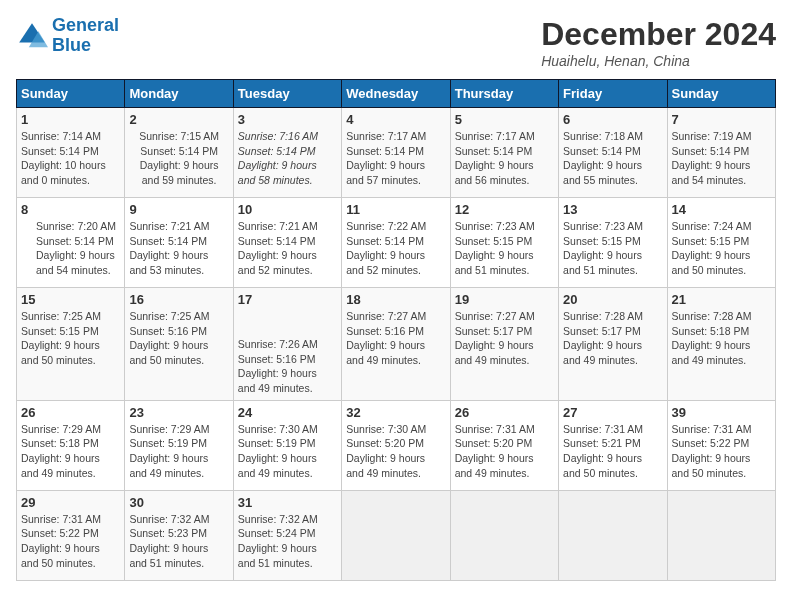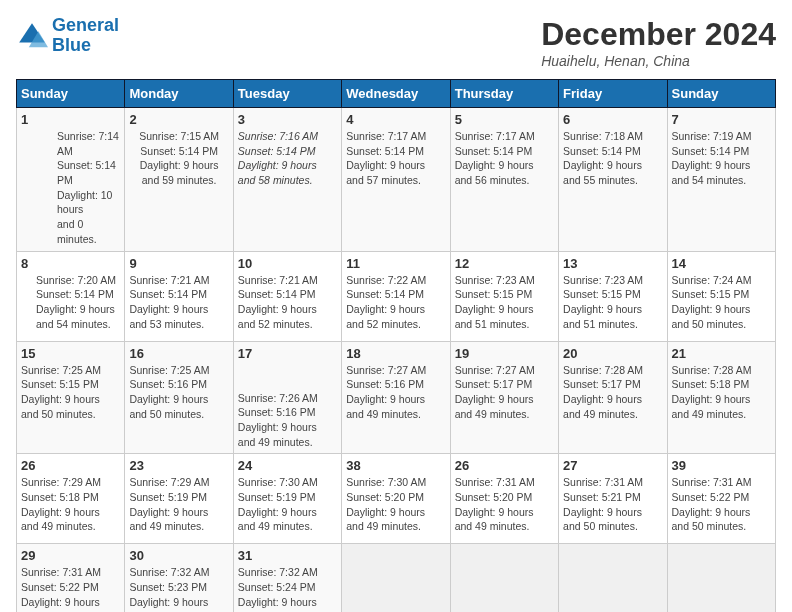--- a/index.html
+++ b/index.html
@@ -119,21 +119,21 @@
         <th>Wednesday</th>
         <th>Thursday</th>
         <th>Friday</th>
         <th>Sunday</th>
       </tr>
   </thead>
   <tbody id="calendar-body">
   <tr>
         <td>
           <span class="day-num">1</span>
-          <div class="day-info" style="white-space: pre-line; margin-left: 36px;">Sunrise: 7:14 AM
+          <div class="day-info" style="white-space: pre-line;">Sunrise: 7:14 AM
 Sunset: 5:14 PM
 Daylight: 10 hours
 and 0 minutes.</div>
         </td>
         <td>
           <span class="day-num">2</span>
           <div class="day-info" style="white-space: pre-line; text-align: center;">Sunrise: 7:15 AM
 Sunset: 5:14 PM
 Daylight: 9 hours
 and 59 minutes.</div>
@@ -292,21 +292,21 @@
 and 49 minutes.</div>
         </td>
         <td>
           <span class="day-num">24</span>
           <div class="day-info" style="white-space: pre-line;">Sunrise: 7:30 AM
 Sunset: 5:19 PM
 Daylight: 9 hours
 and 49 minutes.</div>
         </td>
         <td>
-          <span class="day-num">38</span>
+          <span class="day-num">32</span>
           <div class="day-info" style="white-space: pre-line;">Sunrise: 7:30 AM
 Sunset: 5:20 PM
 Daylight: 9 hours
 and 49 minutes.</div>
         </td>
         <td>
           <span class="day-num">26</span>
           <div class="day-info" style="white-space: pre-line;">Sunrise: 7:31 AM
 Sunset: 5:20 PM
 Daylight: 9 hours

